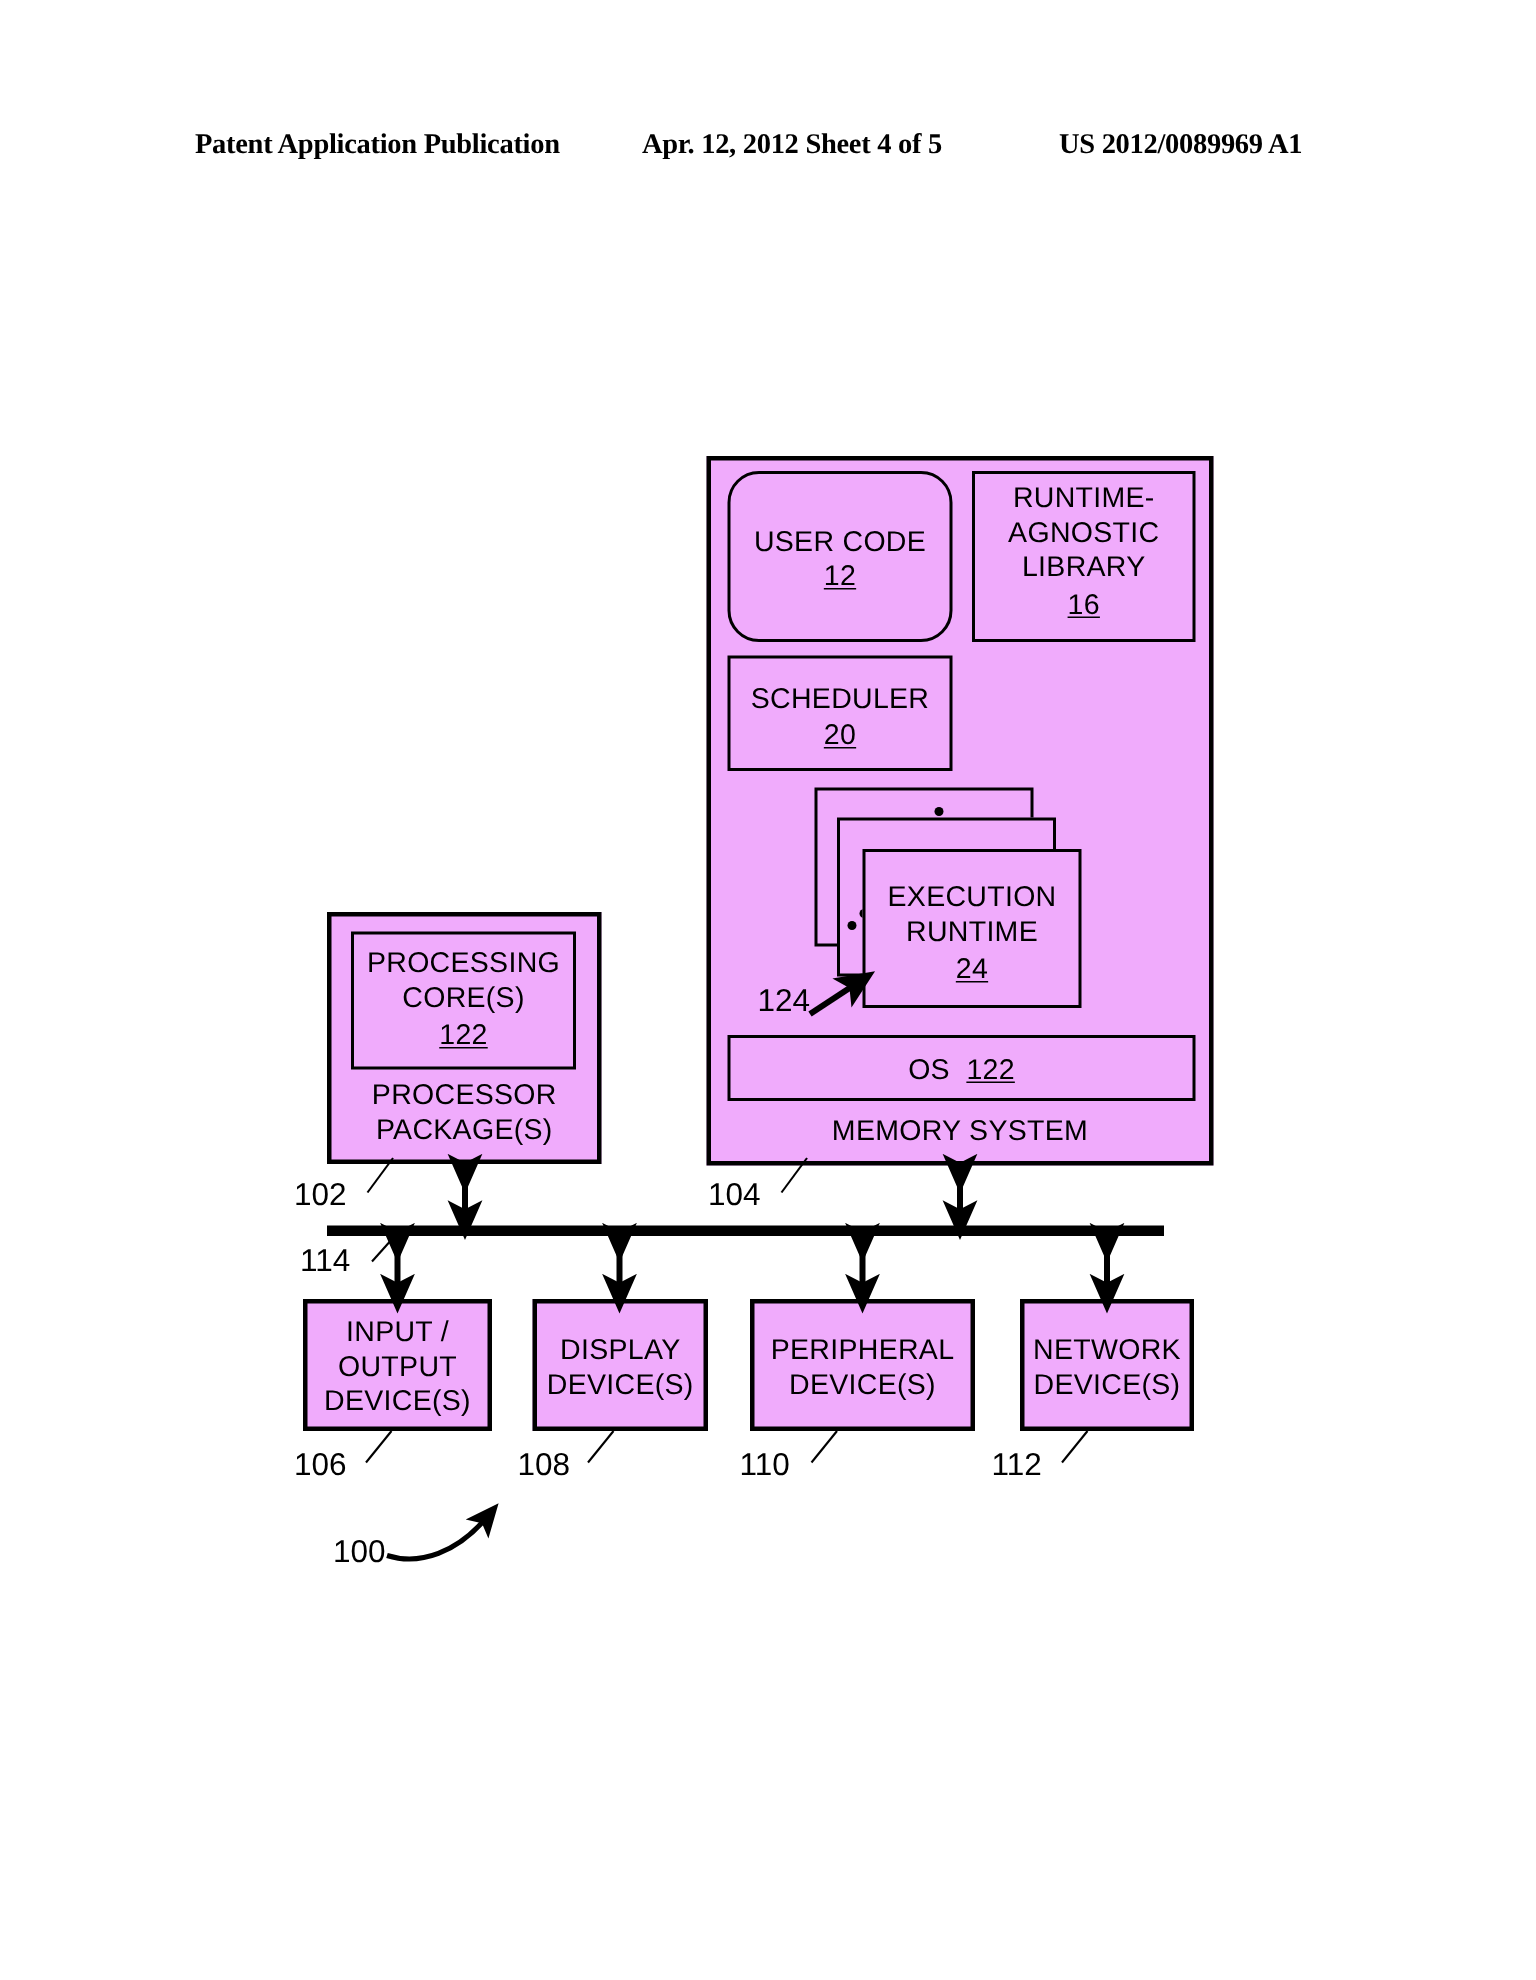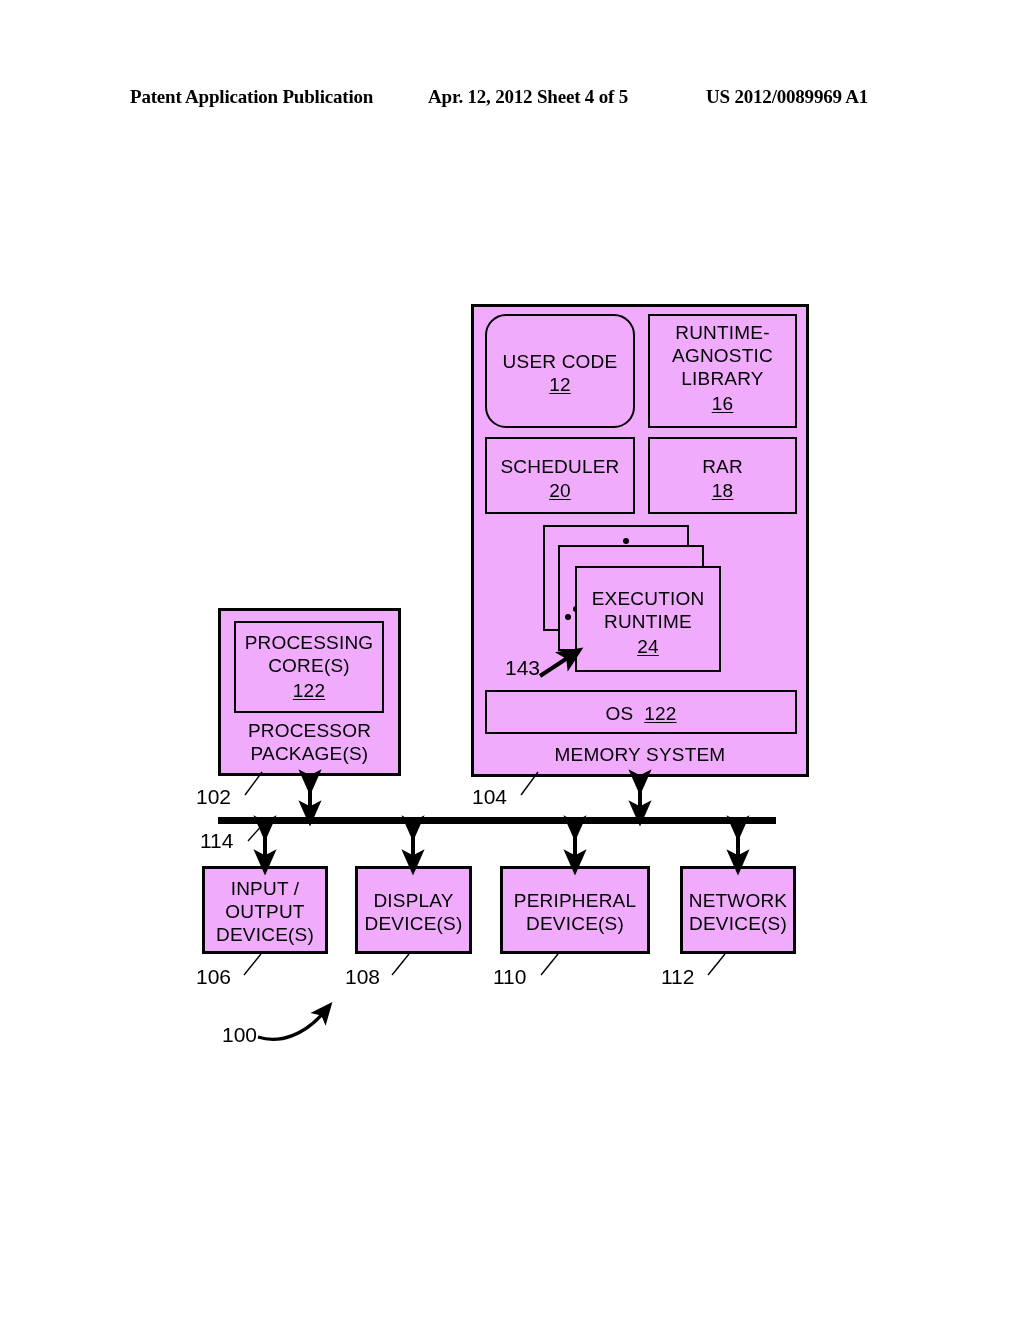--- a/index.html
+++ b/index.html
@@ -193,45 +193,41 @@
     <div class="boxlabel" style="top:28px;">AGNOSTIC</div>
     <div class="boxlabel" style="top:51px;">LIBRARY</div>
     <div class="boxlabel u" style="top:76px;">16</div>
   </div>
 
   <div class="box box-thin" id="box-scheduler">
     <div class="boxlabel" style="top:16px;">SCHEDULER</div>
     <div class="boxlabel u" style="top:40px;">20</div>
   </div>
 
-  <div class="box box-thin" id="box-rar">
-    <div class="boxlabel" style="top:16px;">RAR</div>
-    <div class="boxlabel u" style="top:40px;">18</div>
-  </div>
 
   <div class="box box-thin" id="box-runtime-back">
     <span class="dots" style="left:62px; top:10px;">
         <i></i>
         <i></i>
         <i></i>
       </span>
   </div>
   <div class="box box-thin" id="box-runtime-mid">
     <span class="dots" style="left:5px; top:50px;">
         <i></i>
         <i></i>
         <i></i>
       </span>
   </div>
   <div class="box box-thin" id="box-runtime-front">
     <div class="boxlabel" style="top:19px;">EXECUTION</div>
     <div class="boxlabel" style="top:42px;">RUNTIME</div>
     <div class="boxlabel u" style="top:67px;">24</div>
   </div>
-  <div id="refnum-124" class="refnum">143</div>
+  <div id="refnum-124" class="refnum">124</div>
 
   <div class="box box-thin" id="box-os">
     <div class="boxlabel" style="top:10px;">
       <span>OS</span>
       <span>&nbsp;</span><span class="u">122</span>
     </div>
   </div>
 
   <div class="box" id="processor-package">
     <div class="boxlabel" style="top:108px;">PROCESSOR</div>

